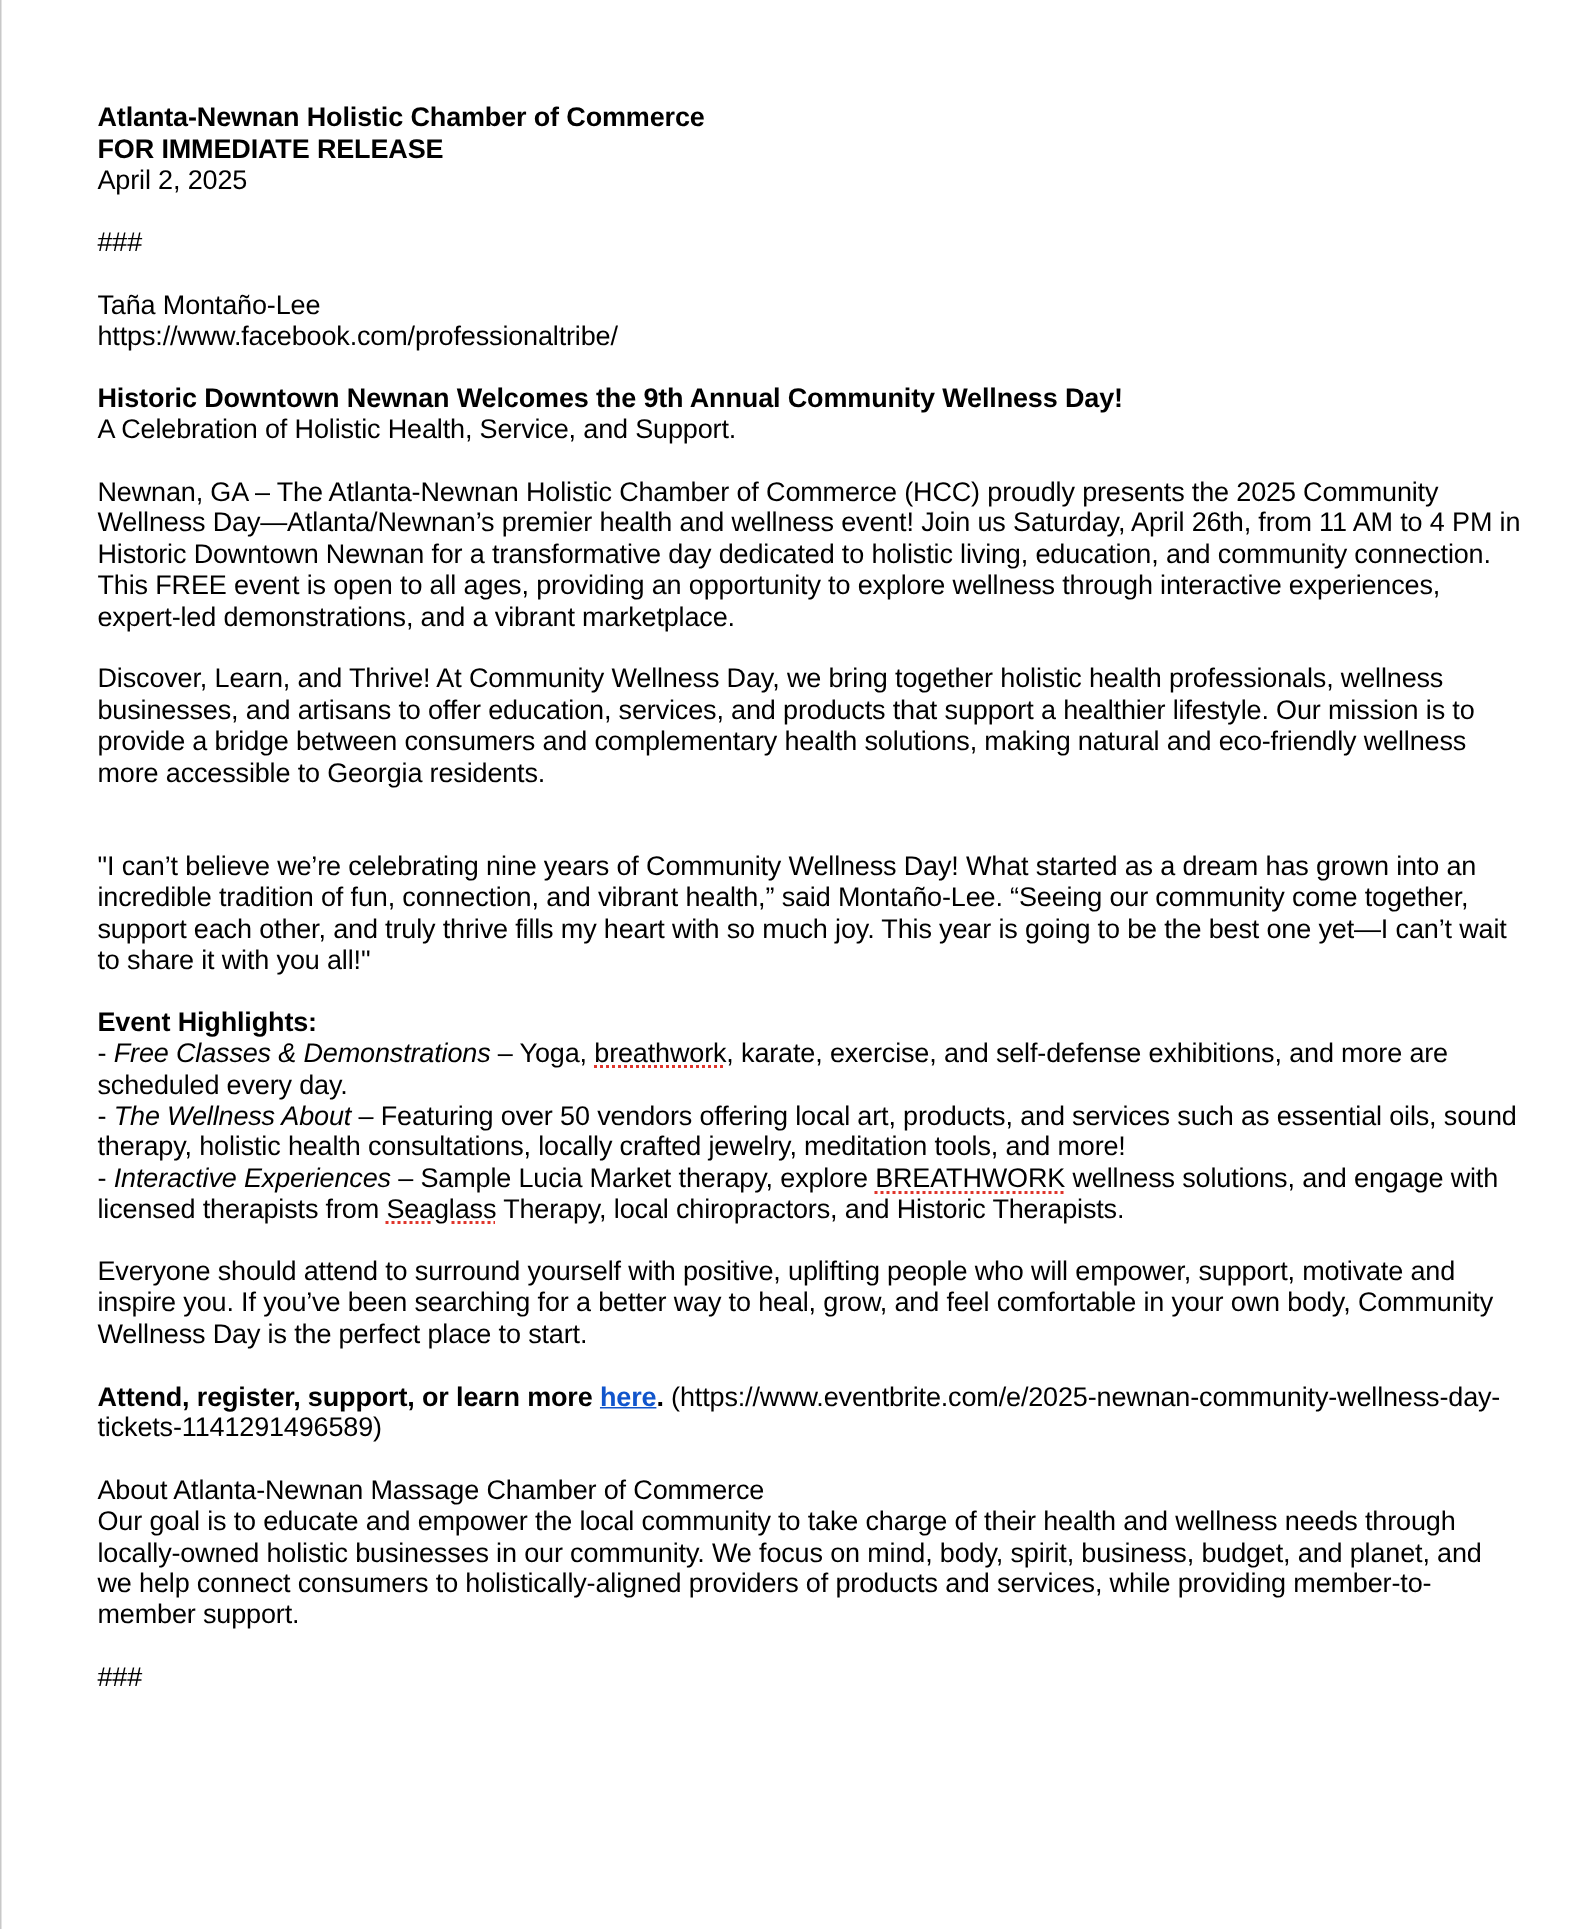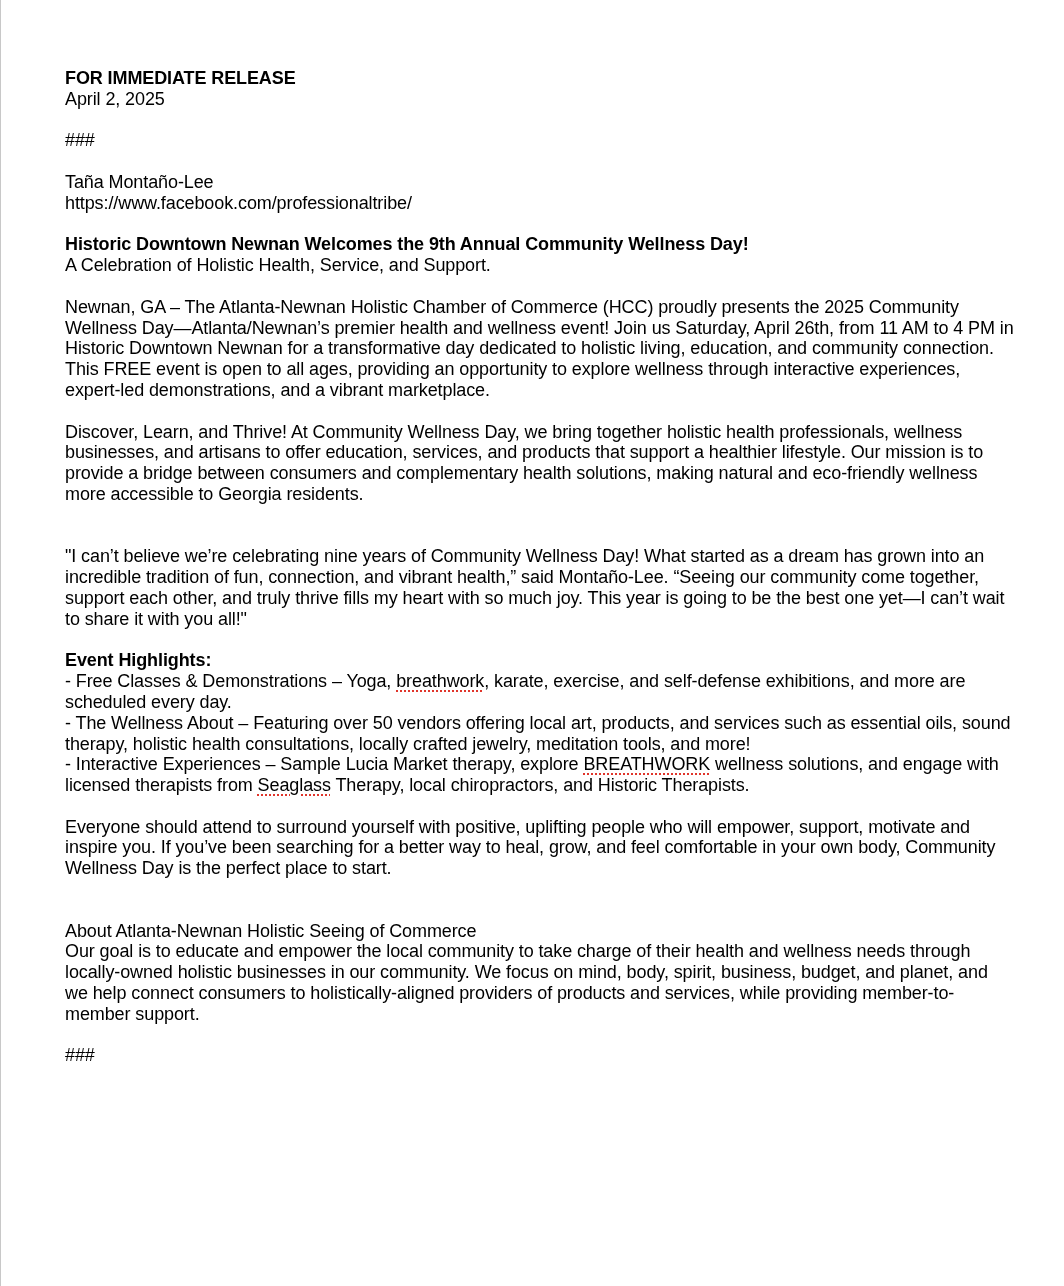--- a/index.html
+++ b/index.html
@@ -10,34 +10,35 @@
     }
     .content {
       position: absolute; left: 64px; top: 68px; width: 950px;
       font-family: "Liberation Sans", sans-serif;
       font-size: 18px; line-height: 20.8px; color: #000;
       letter-spacing: -0.1px;
     }
     p { margin: 0; }
     .gap { height: 20.8px; }
     .b { font-weight: bold; }
-    .i { }
+    .i { font-style: italic; }
     .spell {
       text-decoration: underline dotted #e0352b;
       text-decoration-thickness: 2px;
       text-underline-offset: 3px;
     }
     a.link { color: #1155cc; text-decoration: underline; font-weight: bold; }
   </style>
 </head>
 <body>
 
 <div class="page">
   <div class="content">
 
+    <p class="b">Atlanta-Newnan Holistic Chamber of Commerce</p>
     <p class="b">FOR IMMEDIATE RELEASE</p>
     <p>April 2, 2025</p>
     <div class="gap"></div>
     <p>###</p>
     <div class="gap"></div>
 
     <p>Taña Montaño-Lee</p>
     <p>https://www.facebook.com/professionaltribe/</p>
     <div class="gap"></div>
 
@@ -58,21 +59,22 @@
 
     <p class="b">Event Highlights:</p>
     <p><span>- </span><span class="i">Free Classes &amp; Demonstrations</span><span> – Yoga, </span><span class="spell">breathwork</span><span>, karate, exercise, and self-defense exhibitions, and more are scheduled every day.</span></p>
     <p><span>- </span><span class="i">The Wellness About</span><span> – Featuring over 50 vendors offering local art, products, and services such as essential oils, sound therapy, holistic health consultations, locally crafted jewelry, meditation tools, and more!</span></p>
     <p><span>- </span><span class="i">Interactive Experiences</span><span> – Sample Lucia Market therapy, explore </span><span class="spell">BREATHWORK</span><span> wellness solutions, and engage with licensed therapists from </span><span class="spell">Seaglass</span><span> Therapy, local chiropractors, and Historic Therapists.</span></p>
     <div class="gap"></div>
 
     <p>Everyone should attend to surround yourself with positive, uplifting people who will empower, support, motivate and inspire you. If you’ve been searching for a better way to heal, grow, and feel comfortable in your own body, Community Wellness Day is the perfect place to start.</p>
     <div class="gap"></div>
 
+    <p><span class="b">Attend, register, support, or learn more </span><a class="link" href="#">here</a><span class="b">.</span><span> (https://www.eventbrite.com/e/2025-newnan-community-wellness-day-tickets-1141291496589)</span></p>
     <div class="gap"></div>
 
-    <p>About Atlanta-Newnan Holistic Seeing of Commerce</p>
+    <p>About Atlanta-Newnan Massage Chamber of Commerce</p>
     <p>Our goal is to educate and empower the local community to take charge of their health and wellness needs through locally-owned holistic businesses in our community. We focus on mind, body, spirit, business, budget, and planet, and we help connect consumers to holistically-aligned providers of products and services, while providing member-to-member support.</p>
     <div class="gap"></div>
 
     <p>###</p>
   </div>
 </div>
 
 </body></html>

